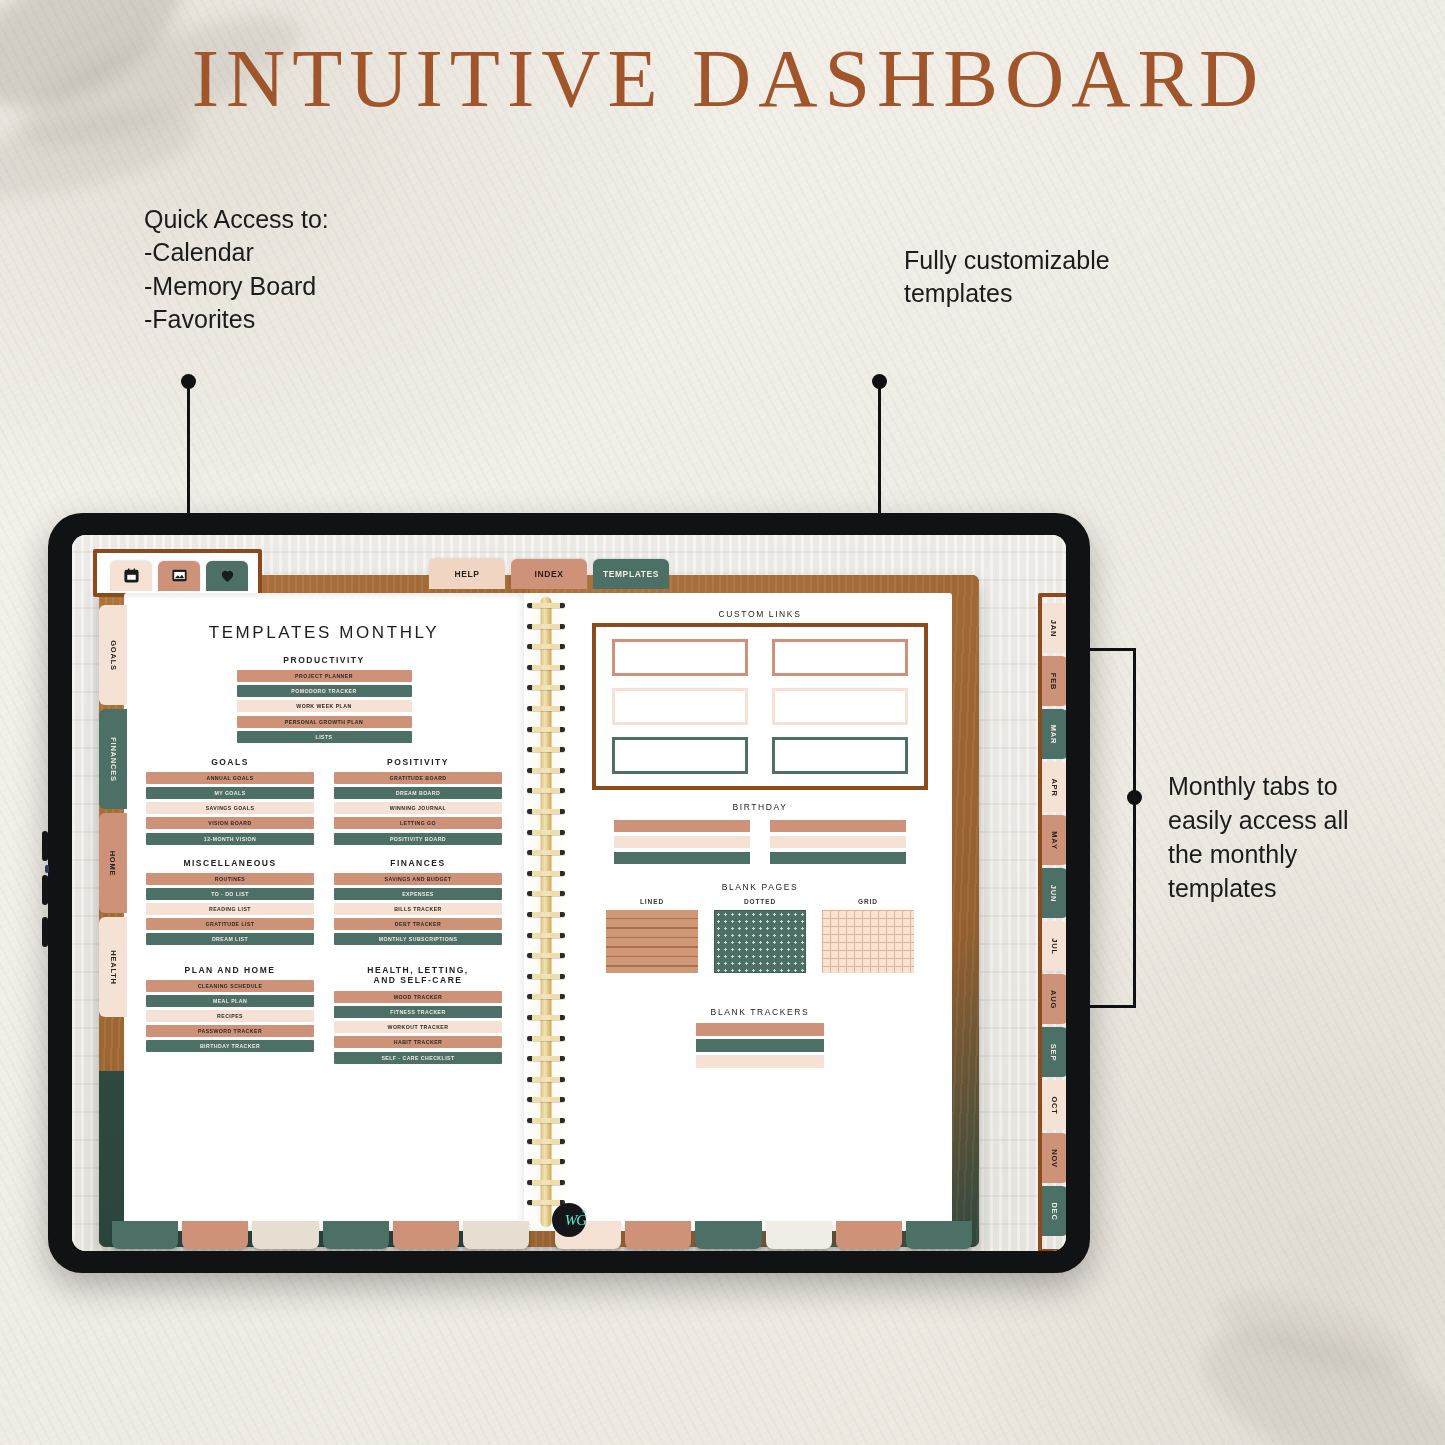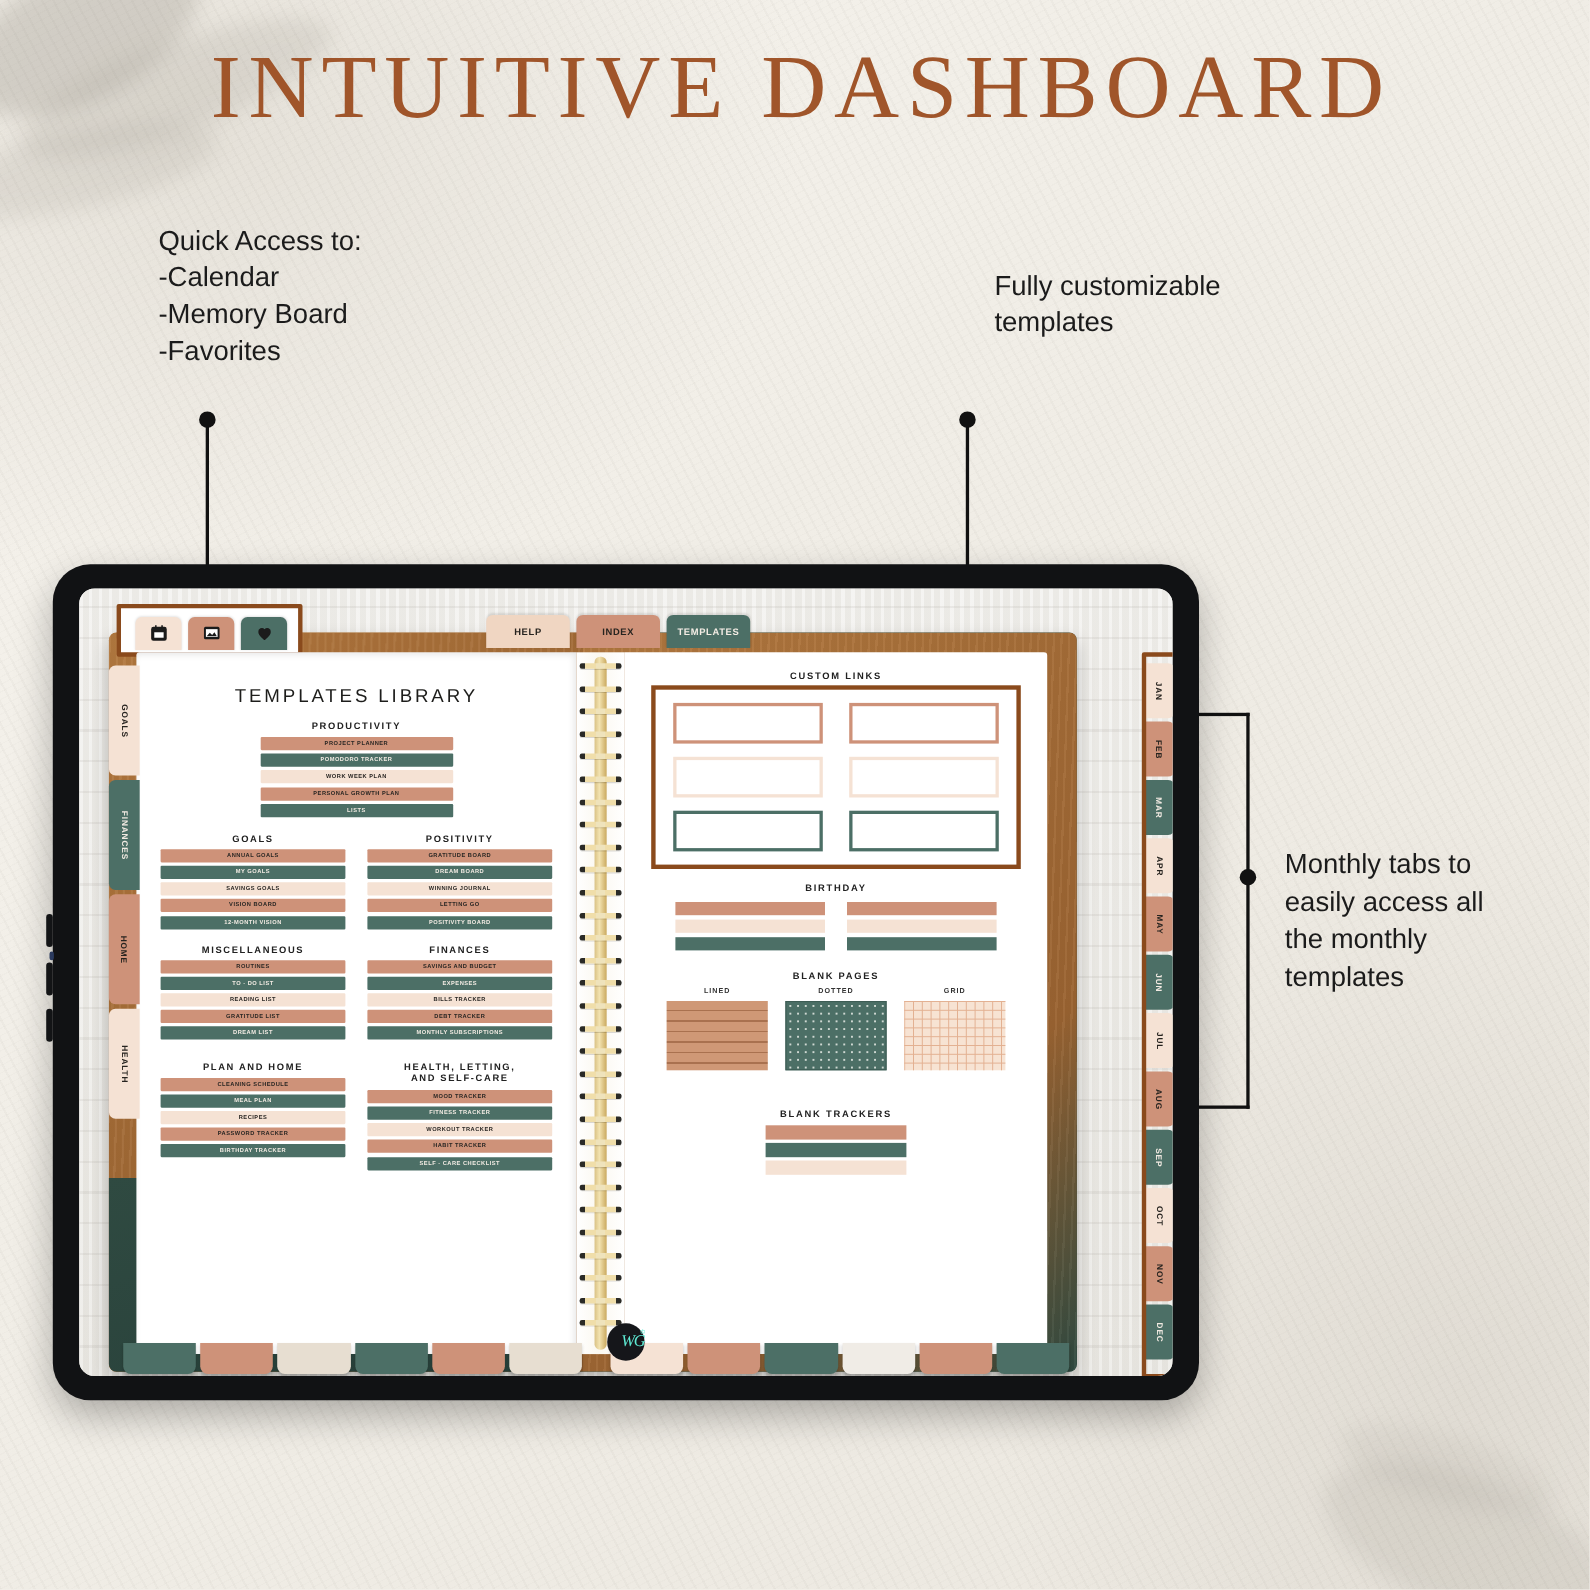--- a/index.html
+++ b/index.html
@@ -119,21 +119,21 @@
   #page-right{width:384px;border-radius:0 3px 3px 0;}
 
   
   #spine{position:absolute;left:50%;top:4px;transform:translateX(-50%);width:11px;height:calc(100% - 8px);
     background:linear-gradient(90deg,#d9c184,#f3e3b0 40%,#caa95f);border-radius:5px;}
   .ring{position:absolute;left:3px;right:3px;height:5px;border-radius:2px;
     background:linear-gradient(90deg,#2a2a26 0 12%, #f0deaa 12% 40%, #efe3bc 40% 60%, #f0deaa 60% 88%, #2a2a26 88% 100%);
     box-shadow:0 1px 0 rgba(0,0,0,.14);}
 
   
-  #topbar{position:absolute;left:40px;top:24px;width:880px;height:30px;text-align:center;}
+  #topbar{position:absolute;left:27px;top:24px;width:880px;height:30px;text-align:center;}
   .ttab{position:absolute;top:0;height:30px;border-radius:6px 6px 0 0;display:flex;align-items:center;
     justify-content:center;font-size:8.5px;font-weight:700;letter-spacing:.6px;color:#26231f;
     box-shadow:0 -1px 2px rgba(0,0,0,.10);}
   .ic-tab{width:42px;}
   .ic-tab svg{width:17px;height:17px;}
   .menu-tab{width:76px;}
 
   #iconbox{position:absolute;left:-6px;top:-10px;width:169px;height:48px;border:4px solid #8a4a1c;background:#fff;border-radius:2px;}
   #iconbox-in{position:absolute;left:13px;top:8px;display:flex;gap:6px;}
 
@@ -158,21 +158,21 @@
   .pg-title{text-align:center;font-size:17px;letter-spacing:2.6px;color:#1d1d1b;margin-top:14px;}
   .sec-title{text-align:center;font-size:8.5px;letter-spacing:1.5px;color:#222;margin:0 0 5px;font-weight:600;}
   .btn{height:12px;border-radius:1px;display:flex;align-items:center;justify-content:center;
     font-size:5.2px;letter-spacing:.45px;color:#2a2724;margin-bottom:3.2px;font-weight:600;}
   .col-wrap{display:flex;gap:20px;}
   .col{flex:1;}
   .sec-title.two{line-height:1.25;}
 
   
   #page-right .inner{position:absolute;inset:0;padding:16px 20px;}
-  .r-title{text-align:center;font-size:8.5px;letter-spacing:1.6px;color:#222;font-weight:700;}
+  .r-title{text-align:center;font-size:8.5px;letter-spacing:1.6px;color:#222;font-weight:400;}
   #customBox{margin:4px 4px 0;border:4px solid #8a4a1c;padding:12px 16px;background:#fff;}
   .cl-grid{display:grid;grid-template-columns:1fr 1fr;gap:12px 24px;}
   .cl-cell{height:37px;background:#fff;}
   .fav-grid{display:grid;grid-template-columns:1fr 1fr;gap:4px 20px;margin:8px 26px 0;}
   .fav-bar{height:12px;}
   .bp-row{display:flex;justify-content:space-between;margin:6px 18px 0;}
   .bp-item{width:92px;text-align:center;}
   .bp-label{font-size:6.5px;letter-spacing:.9px;color:#333;margin-bottom:5px;font-weight:600;}
   .bp-box{height:63px;}
   .bp-lined{background:
@@ -266,21 +266,21 @@
           </div>
         </div>
         <div class="ttab menu-tab" style="left: 330px; background: rgb(240, 214, 194);">HELP</div>
         <div class="ttab menu-tab" style="left: 412px; background: rgb(206, 146, 121);">INDEX</div>
         <div class="ttab menu-tab" style="left: 494px; background: rgb(76, 111, 102); color: rgb(243, 236, 228);">TEMPLATES</div>
       </div>
 
     <div id="pages">
       <div class="page" id="page-left">
         <div class="inner">
-          <div class="pg-title">TEMPLATES LIBRARY</div>
+          <div class="pg-title">TEMPLATES MONTHLY</div>
           <div id="leftSections">
               <div style="width: 175px; margin: 12px auto 0px;">
                 <div>
                   <div class="sec-title" style="white-space: pre-line;">PRODUCTIVITY</div>
                   <div class="btn" style="background: rgb(206, 146, 121);">PROJECT PLANNER</div>
                   <div class="btn" style="background: rgb(76, 111, 102); color: rgb(242, 235, 227);">POMODORO TRACKER</div>
                   <div class="btn" style="background: rgb(245, 226, 212);">WORK WEEK PLAN</div>
                   <div class="btn" style="background: rgb(206, 146, 121);">PERSONAL GROWTH PLAN</div>
                   <div class="btn" style="background: rgb(76, 111, 102); color: rgb(242, 235, 227);">LISTS</div>
                 </div>

